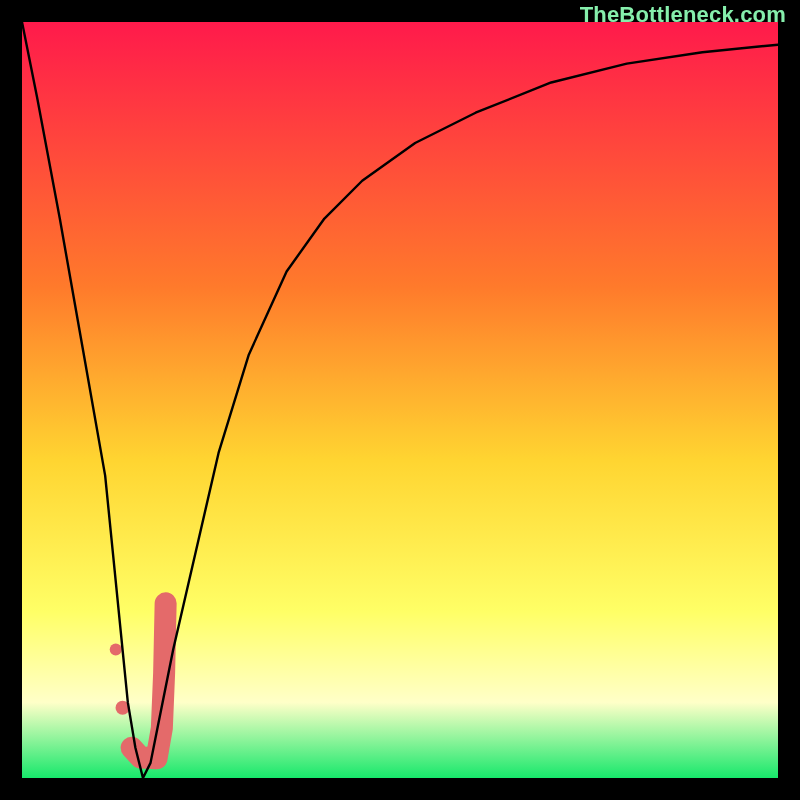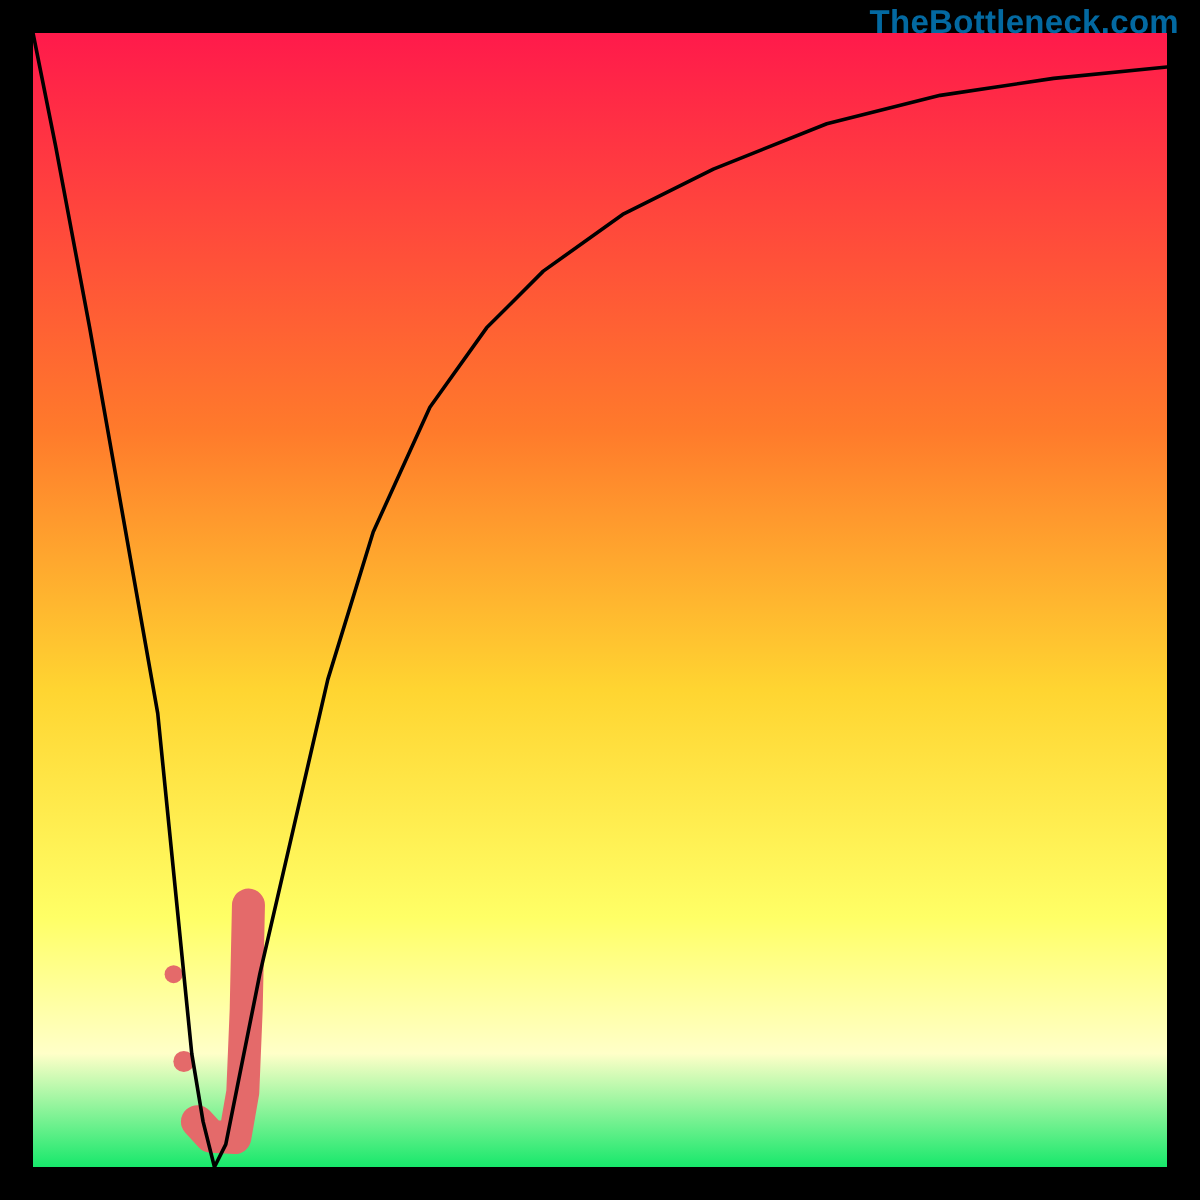--- a/index.html
+++ b/index.html
@@ -14,21 +14,21 @@
   .outer {
     width: 800px;
     height: 800px;
     background: #000;
     position: relative;
   }
   .watermark {
     position: absolute;
     top: 2px;
     right: 14px;
-    color: #0369a1;
+    color: #86efac;
     font-size: 22px;
     font-weight: 600;
     letter-spacing: 0.2px;
     z-index: 5;
   }
   .plot-wrap {
     position: absolute;
     left: 22px;
     top: 22px;
     width: 756px;

